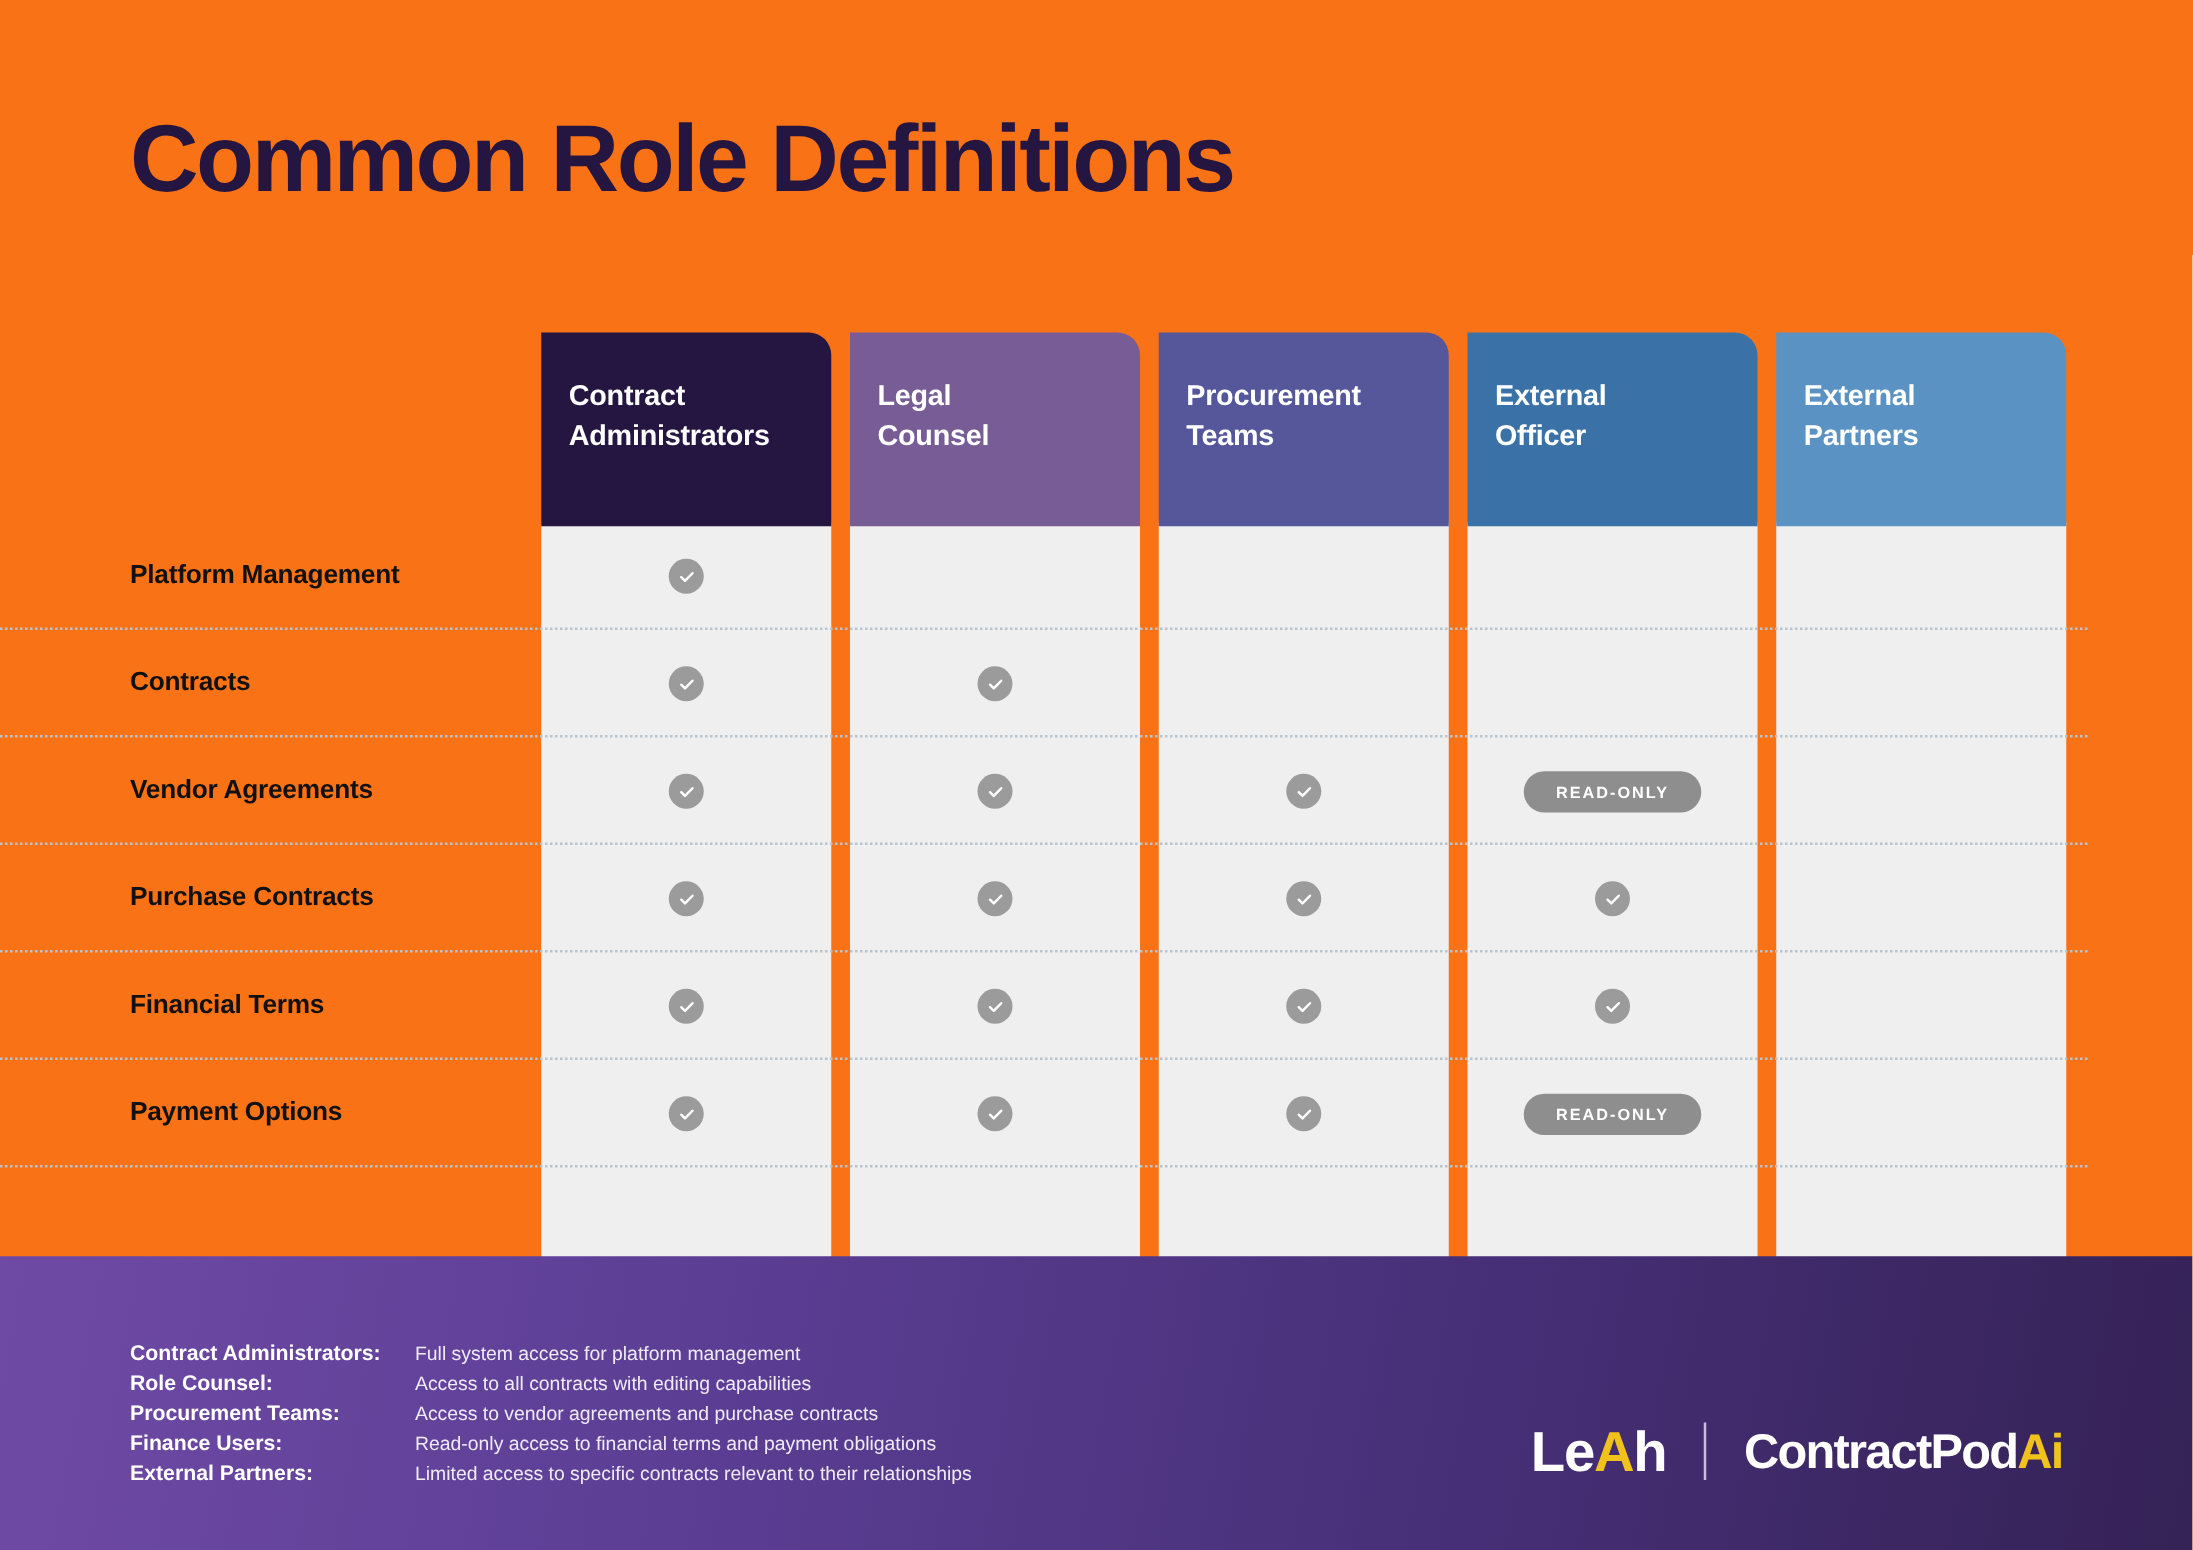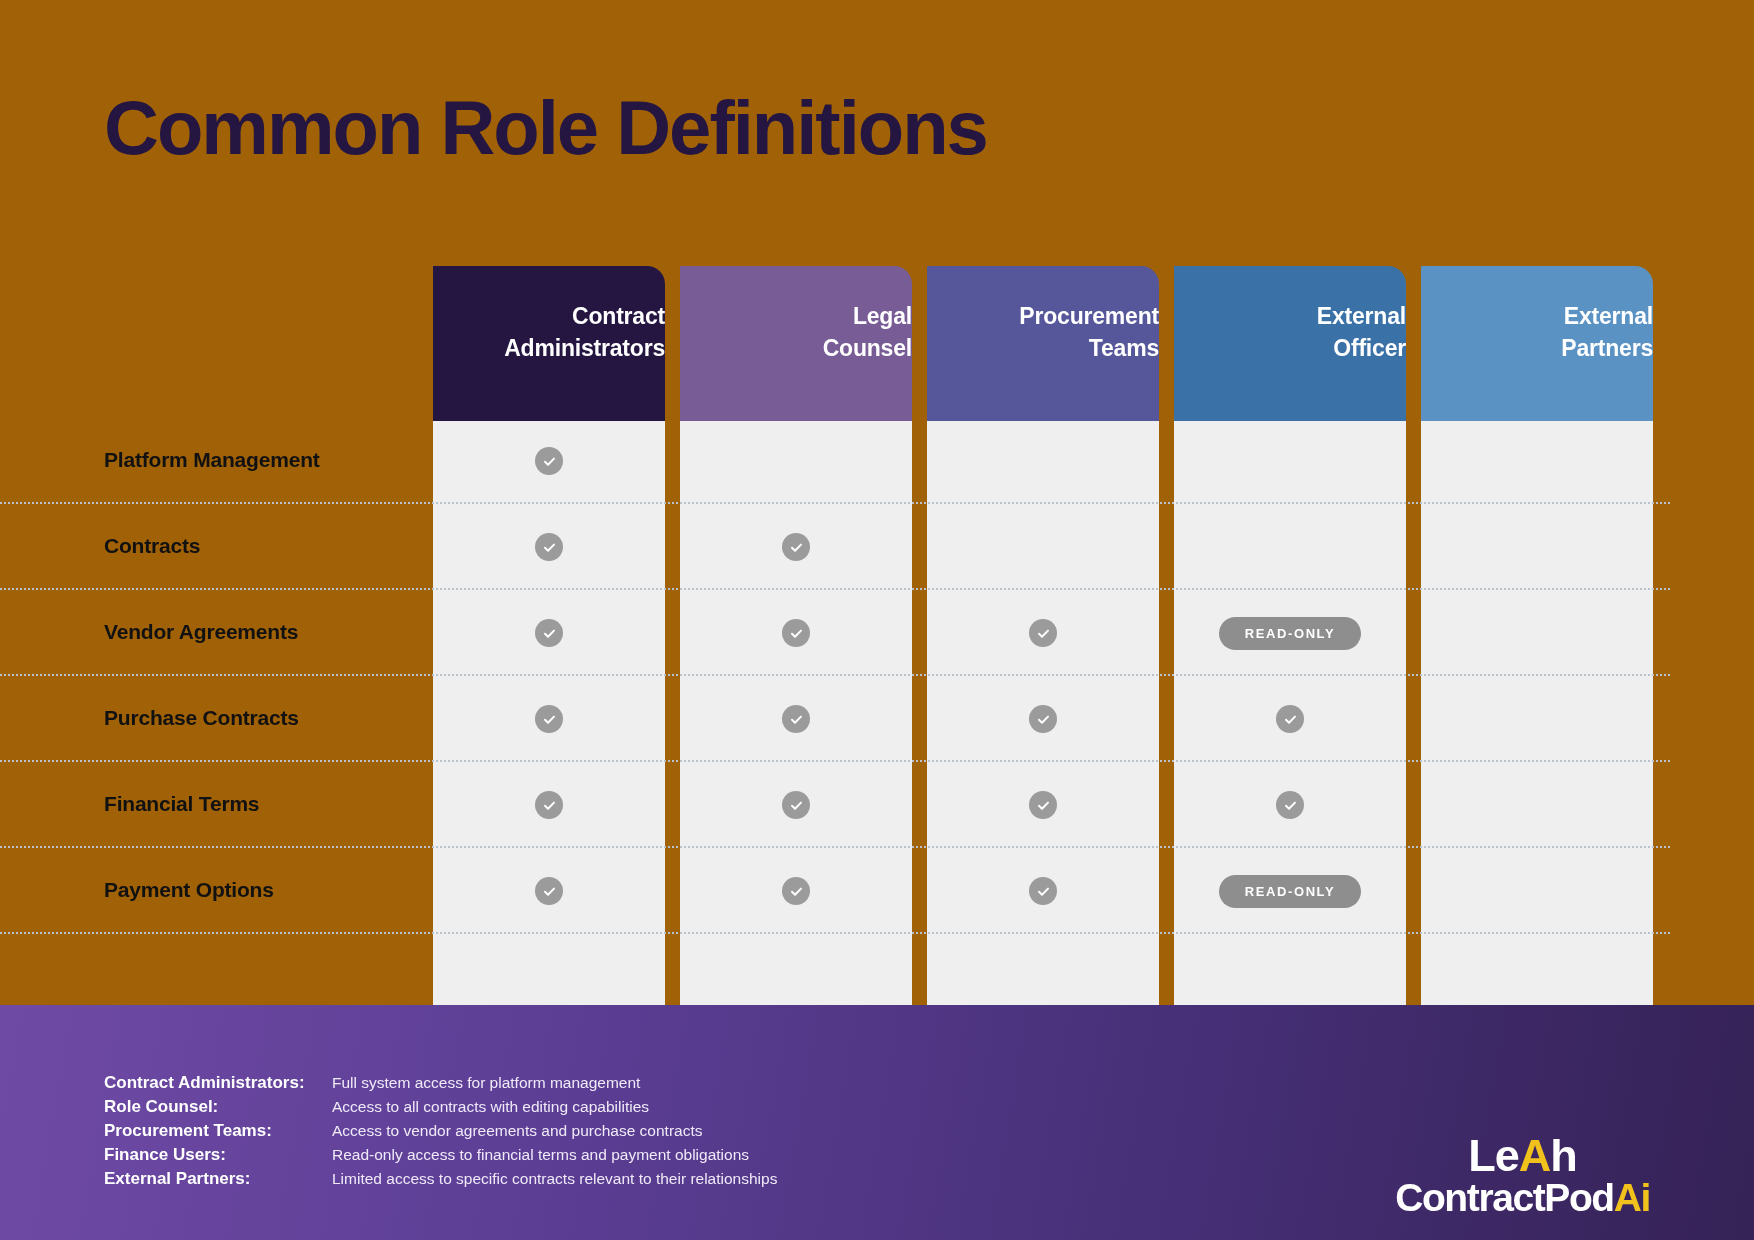--- a/index.html
+++ b/index.html
@@ -9,21 +9,21 @@
     height: 1240px;
     background: #ffffff;
     font-family: "Liberation Sans", sans-serif;
     overflow: hidden;
   }
 
   .page {
     position: relative;
     width: 1754px;
     height: 1240px;
-    background: #a16207;
+    background: #f97316;
   }
 
   
   .title {
     position: absolute;
     left: 104px;
     top: 82px;
     font-size: 76px;
     line-height: 92px;
     font-weight: 700;
@@ -54,21 +54,20 @@
     height: 790px;
     background: #efefef;
   }
 
   
   .headers {
     position: absolute;
     left: 0; top: 0;
     width: 100%;
     height: 155px;
-    text-align: right;
   }
   .hcard {
     position: absolute;
     top: 0;
     height: 155px;
     border-radius: 0 18px 0 0;
     color: #ffffff;
     padding: 34px 0 0 22px;
     font-size: 23px;
     line-height: 32px;
@@ -178,21 +177,20 @@
   }
 
   
   .logos {
     position: absolute;
     right: 104px;
     top: 128px;
     display: flex;
     align-items: center;
     height: 56px;
-    flex-direction: column;
   }
   .leah {
     font-size: 45px;
     font-weight: 700;
     color: #ffffff;
     letter-spacing: -1px;
     line-height: 1;
     white-space: nowrap;
   }
   .leah .accent { color: #f2c21c; }

